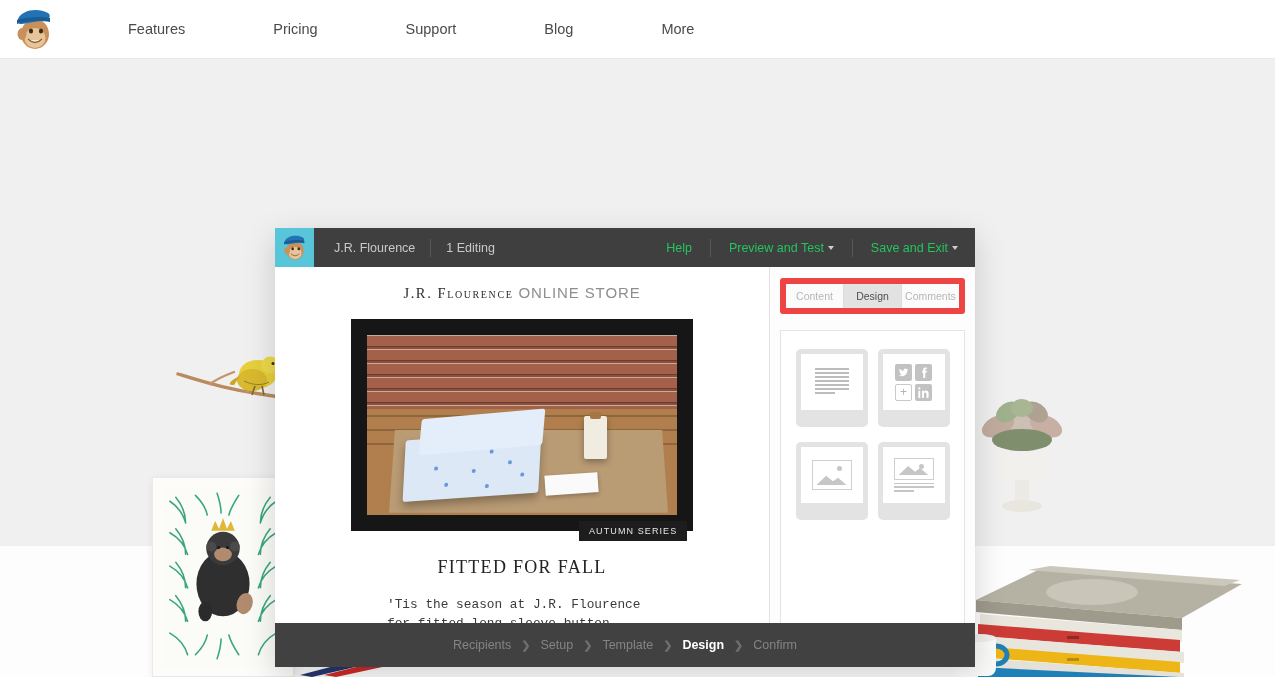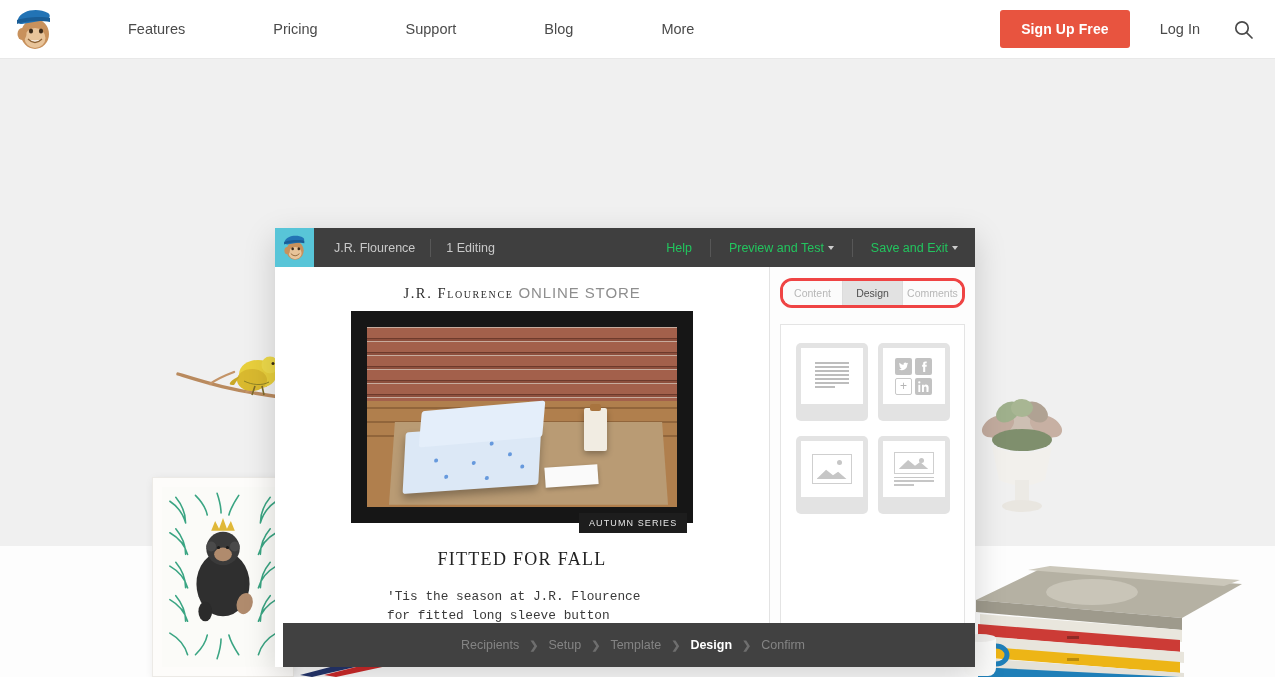--- a/index.html
+++ b/index.html
@@ -96,21 +96,21 @@
   .email-head {
     text-align:center; padding-top:17px; padding-bottom:9px;
     white-space:nowrap;
   }
   .email-brand {
     font-family:"Liberation Serif", serif; font-size:14.5px; letter-spacing:1.6px;
     color:#2d2d2d; font-variant:small-caps; font-weight:normal;
   }
   .email-store { font-size:15px; letter-spacing:.9px; color:#8e8e8e; margin-left:5px; }
 
-  .photo-wrap { position:relative; width:342px; height:212px; margin:0 auto; background:#161616; padding:16px; }
+  .photo-wrap { position:relative; width:342px; height:212px; margin:8px auto; background:#161616; padding:16px; }
   .photo { position:relative; width:100%; height:100%; overflow:hidden; background:#8a5a3a; }
   .brick { position:absolute; left:0; top:0; width:100%; height:43%; background:#8d4f3d; }
   .brick-rows { position:absolute; left:0; top:0; width:100%; height:100%; }
   .brow { position:absolute; left:-10px; width:120%; height:12px; background:#a3604b; border-top:1px solid #c7ab9d; border-bottom:1px solid #6d3a2c;}
   .table-top { position:absolute; left:0; top:41%; width:100%; height:59%; background:#b07f4d; }
   .wood-g { position:absolute; left:0; width:100%; height:2px; background:rgba(90,55,25,.35); }
   .kraft {
     position:absolute; left:8%; top:52%; width:88%; height:46%;
     background:#b99b74; transform: perspective(200px) rotateX(6deg);
   }
@@ -146,21 +146,21 @@
   .email-p {
     margin:17px 0 0 112px; width:272px;
     font-size:12.8px; line-height:19px; color:#3a3a3a;font-family:Liberation Mono, monospace;
   }
 
   
   .design-pane {
     width:206px; background:#fdfdfd; border-left:1px solid #e3e3e3; position:relative;
   }
   .tabs {
-    display:flex; margin:11px 10px 0 10px; border:3px solid #ef4444; border-radius:12px; overflow:hidden; background:#fbfbfb;
+    display:flex; margin:11px 10px 0 10px; border:6px solid #ef4444; border-radius:3px; overflow:hidden; background:#fbfbfb;
   }
   .tab {
     flex:1; text-align:center; font-size:10.5px; color:#b7b7b7; padding:6px 0; cursor:pointer;
     border-right:1px solid #dcdcdc; background:#fbfbfb; white-space:nowrap;
   }
   .tab:last-child { border-right:none; }
   .tab.active { background:#e2e2e2; color:#4f4f4f; }
 
   .blocks-panel {
     margin:16px 10px 0 10px; border:1px solid #e4e4e4; background:#fff; height:310px; padding:18px 10px;
@@ -185,21 +185,21 @@
     position:absolute; left:4px; right:4px; bottom:4px; height:13px; background:#c6c6c6;
     clip-path: polygon(0% 100%, 32% 28%, 55% 72%, 72% 44%, 100% 100%);
   }
   .imgph .sun { position:absolute; right:9px; top:5px; width:5px; height:5px; border-radius:50%; background:#c6c6c6; }
   .imgcap { width:40px; }
   .imgcap .clines i { display:block; height:1.6px; background:#c6c6c6; margin-top:2.2px; }
   .imgcap .clines i.short { width:50%; }
 
   
   .wizard {
-    position:absolute; left:8px; bottom:0; width:700px; height:44px; background:#414141;
+    position:absolute; left:0; bottom:0; width:700px; height:44px; background:#414141;
     display:flex; align-items:center; justify-content:center; gap:10px; z-index:6;
   }
   .wz-step { font-size:12.5px; color:#848484; white-space:nowrap; cursor:pointer; }
   .wz-step.active { color:#ffffff; font-weight:bold; }
   .wz-sep { color:#6e6e6e; font-size:11px; font-weight:bold; }
 </style>
 </head>
 <body>
 
 <div id="page">
@@ -308,30 +308,20 @@
         <path d="M14 32 q7 7 14 0" fill="none" stroke="#8a5f32" stroke-width="1.2"></path>
       </svg>
     </div>
     <div class="nav-links">
       <a class="nav-link" href="#">Features</a>
       <a class="nav-link" href="#">Pricing</a>
       <a class="nav-link" href="#">Support</a>
       <a class="nav-link" href="#">Blog</a>
       <a class="nav-link" href="#">More</a>
     </div>
-    <div class="nav-right">
-      <button class="signup-btn">Sign Up Free</button>
-      <a class="login-link" href="#">Log In</a>
-      <button class="search-btn">
-        <svg width="19" height="19" viewBox="0 0 19 19">
-          <circle cx="8" cy="8" r="6.2" fill="none" stroke="#4a4a4a" stroke-width="1.7"></circle>
-          <path d="M12.6 12.6 L18 18" stroke="#4a4a4a" stroke-width="1.7" stroke-linecap="round"></path>
-        </svg>
-      </button>
-    </div>
   </div>
 
 
   <div class="app-window">
 
     <div class="app-toolbar">
       <div class="tb-logo">
         <svg viewBox="0 0 40 44">
           <ellipse cx="21" cy="27" rx="14" ry="15" fill="#c8915c"></ellipse>
           <ellipse cx="21" cy="31" rx="10.5" ry="10" fill="#e8c49a"></ellipse>

